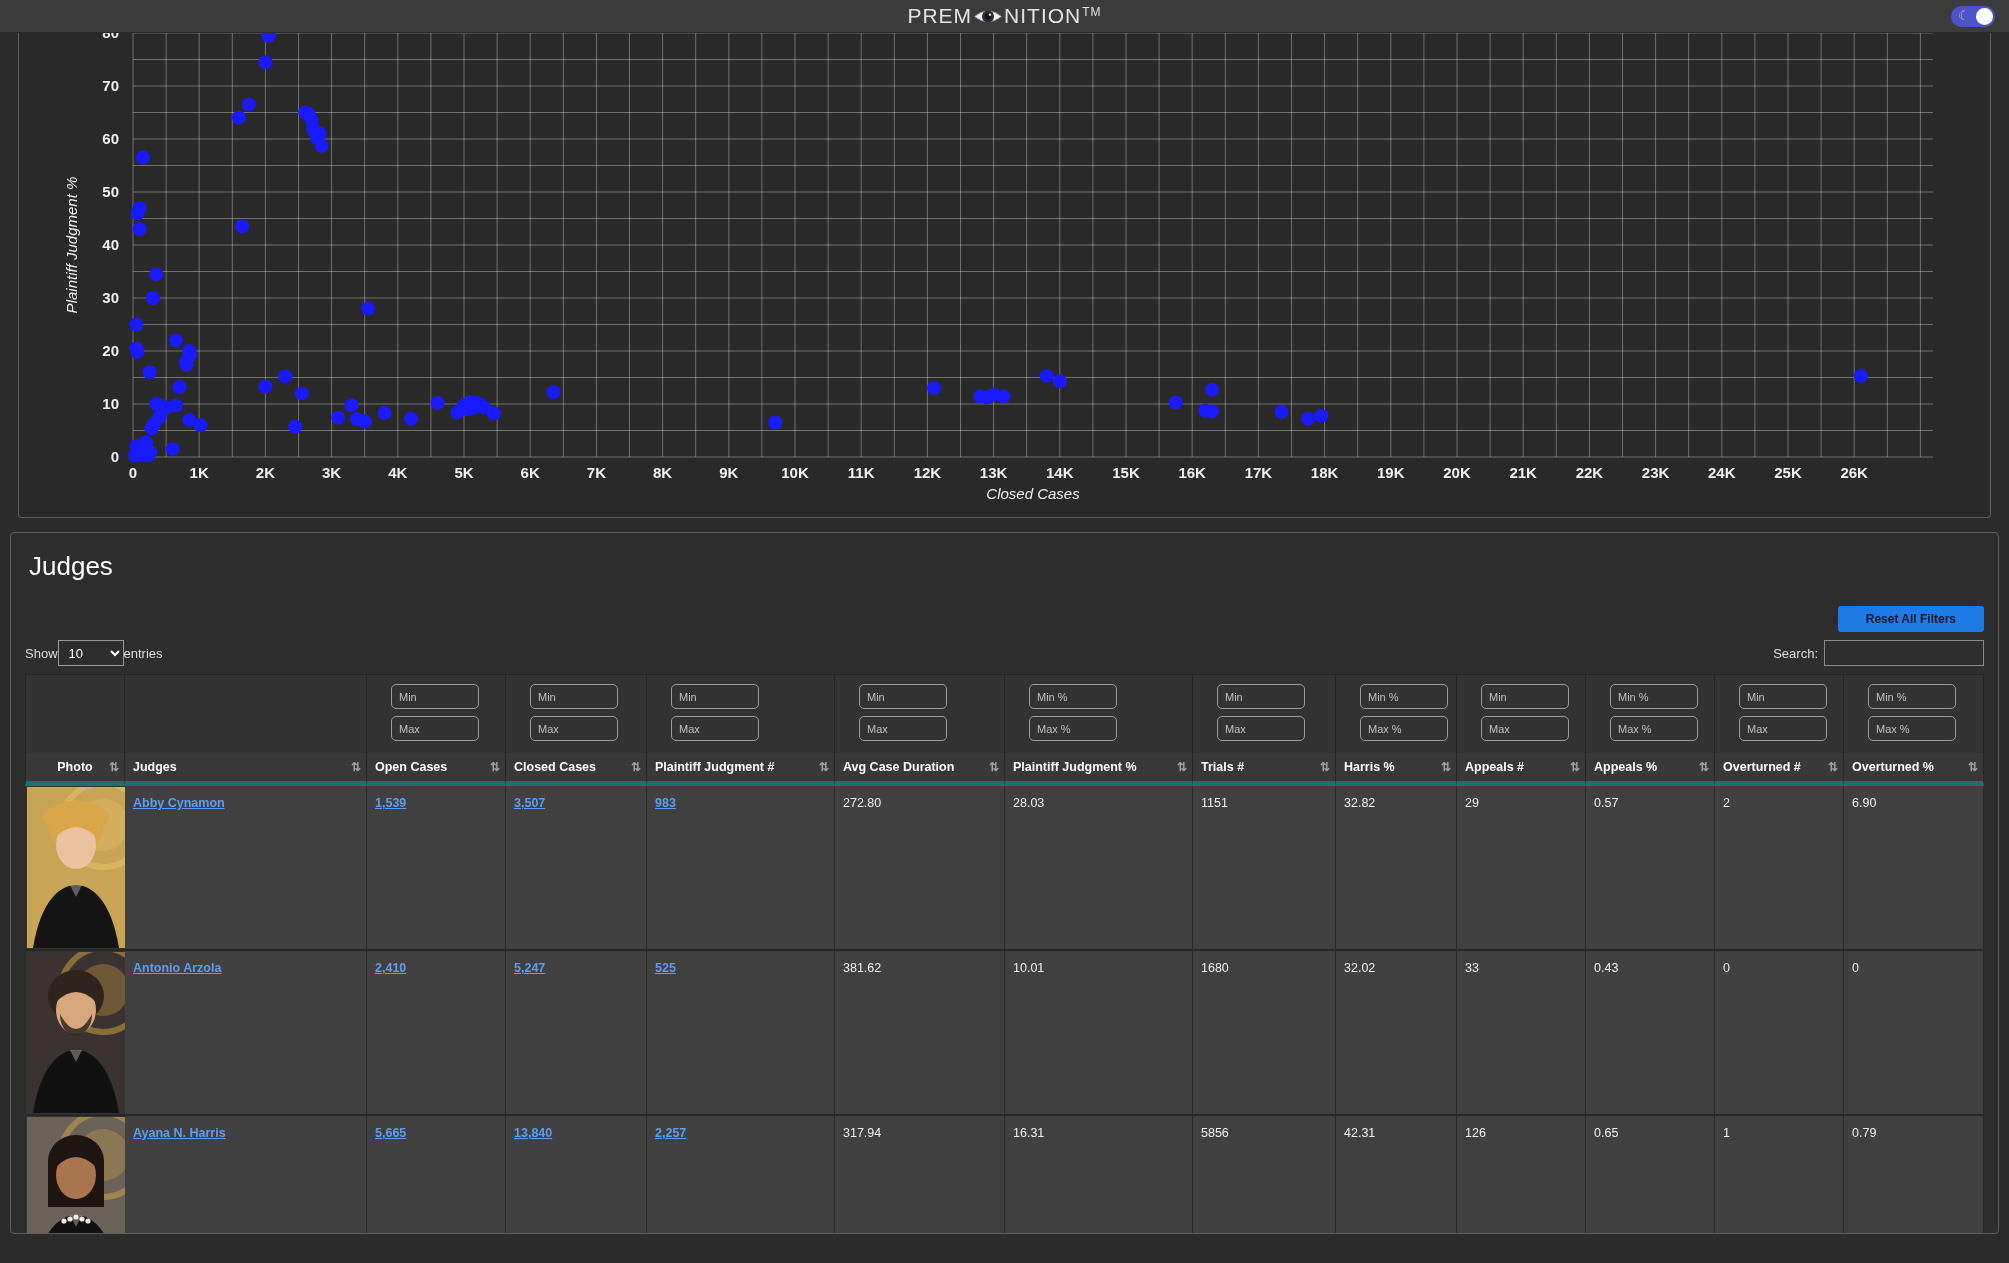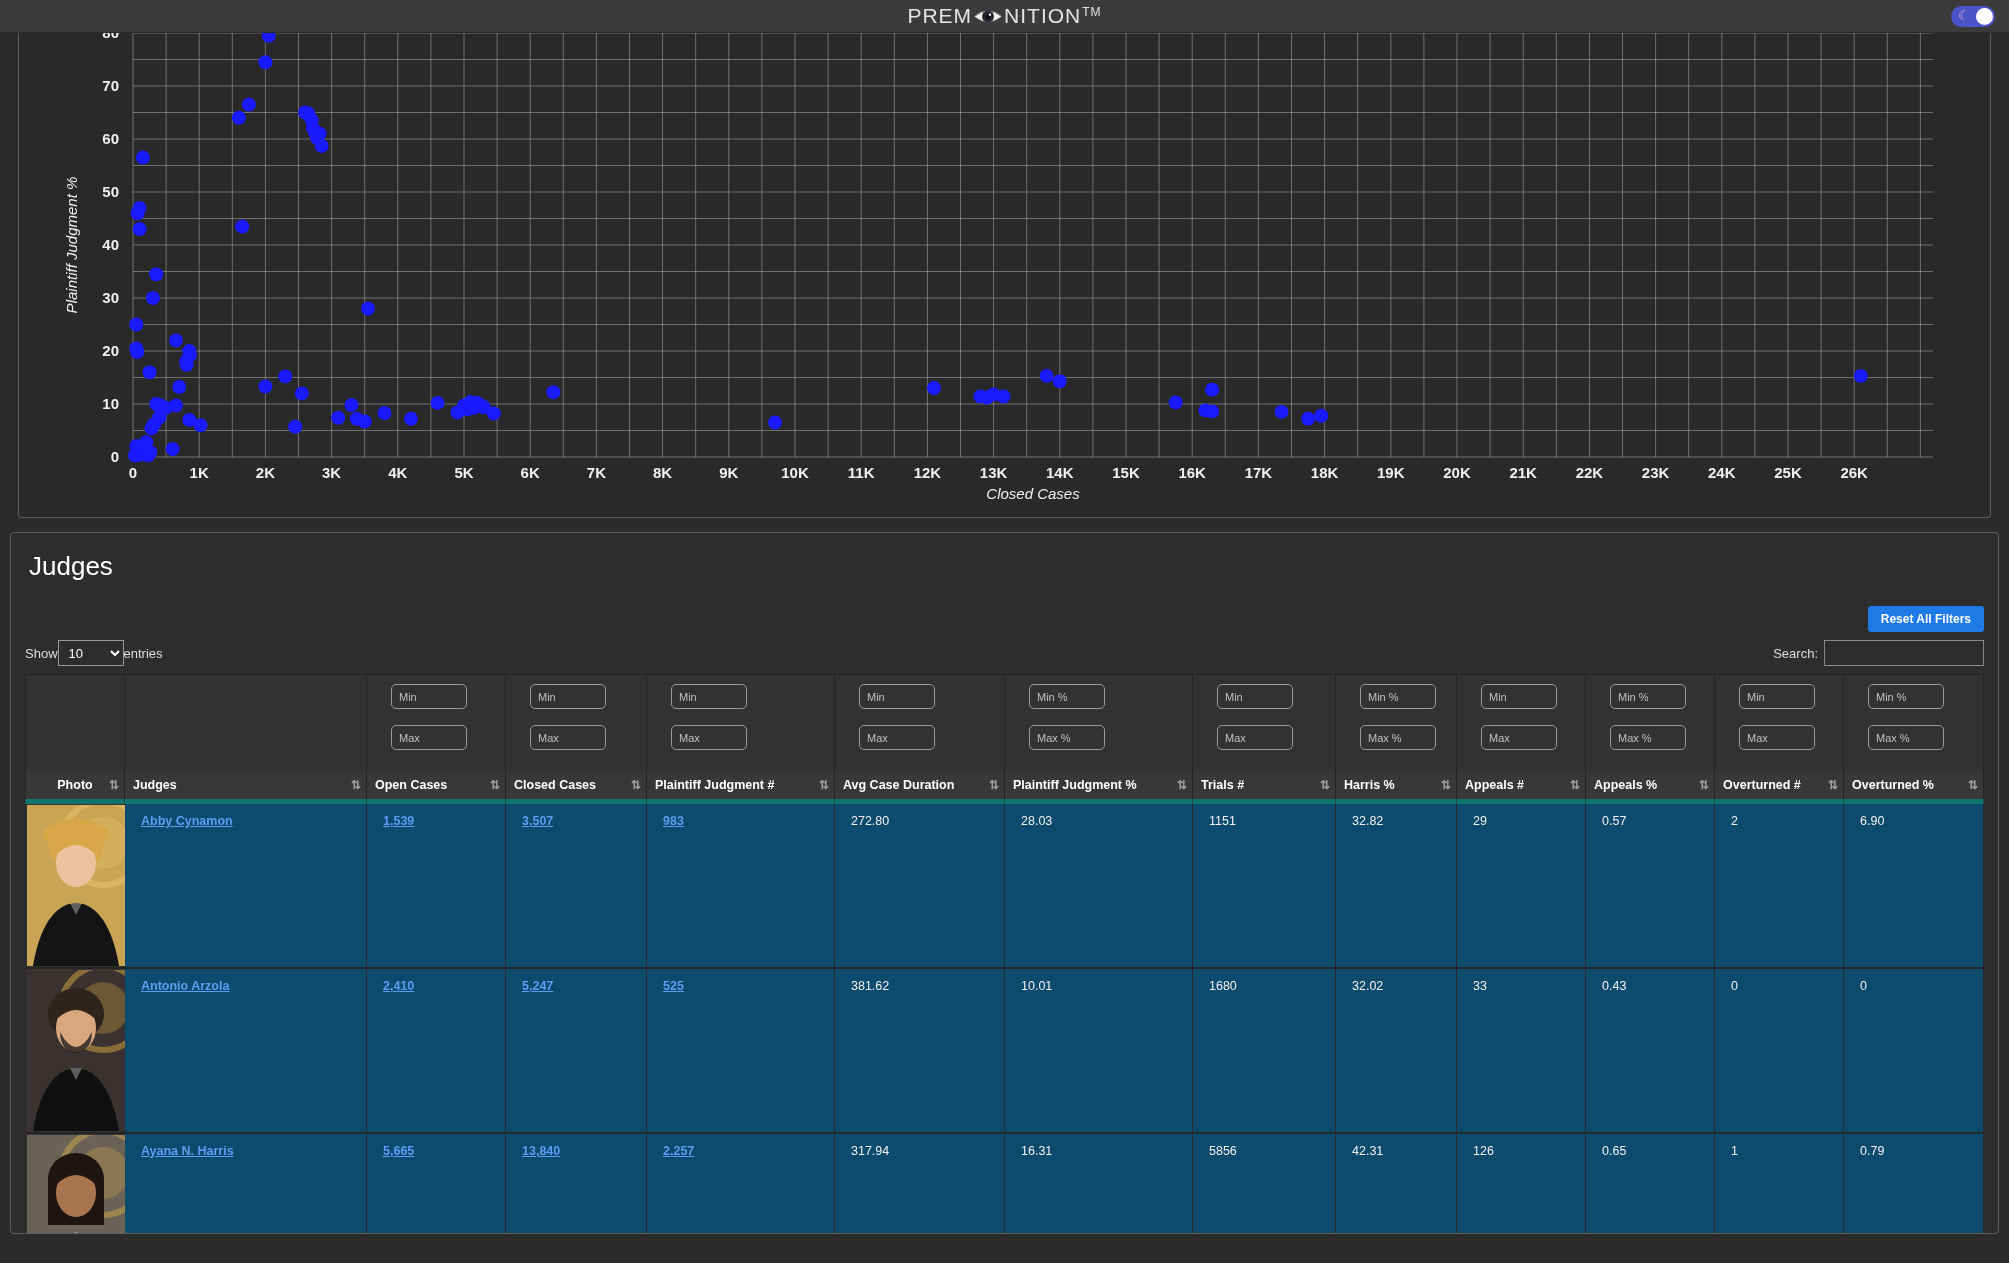--- a/index.html
+++ b/index.html
@@ -52,53 +52,53 @@
     margin-top: 18px;
   }
   .show-entries { font-size: 13px; color: #ddd; display: flex; align-items: center; }
   .show-entries select {
     background: #2d2d2d; color: #fff; border: 1px solid #999;
     width: 66px; height: 26px; font-size: 13px; padding-left: 6px;
     font-family: "Liberation Sans", sans-serif;
   }
   .right-controls { display: flex; flex-direction: column; align-items: flex-end; gap: 8px; }
   .reset-btn {
-    background: #1e7ae4; color: #ffffff; border: none; border-radius: 3px;
-    font-size: 12px; font-weight: bold; padding: 6px 13px; cursor: pointer;
+    background: #1e7ae4; color: #0f172a; border: none; border-radius: 3px;
+    font-size: 12px; font-weight: bold; padding: 6px 28px; cursor: pointer;
     font-family: "Liberation Sans", sans-serif;
   }
   .search-box { font-size: 13px; color: #ddd; display: flex; align-items: center; gap: 6px; }
   .search-box input {
     width: 160px; height: 26px; background: transparent; border: 1px solid #8a8a8a;
     color: #fff; padding: 0 6px; font-family: "Liberation Sans", sans-serif;
   }
   
   table.judges { width: 1959px; table-layout: fixed; border-collapse: separate; border-spacing: 0; margin-top: 8px; }
   tr.filter-row th {
     background: #323232; border-right: 1px solid #242424; border-top: 1px solid #242424;
     padding: 5px 0; vertical-align: top; height: 76px;
   }
   tr.filter-row th:first-child { border-left: 1px solid #242424; }
   .mm-input {
-    display: block; width: 76px; height: 25px; margin: 4px 0 16px 24px;
+    display: block; width: 88px; height: 25px; margin: 4px 0 7px 24px;
     background: transparent; border: 1px solid #9a9a9a; border-radius: 5px;
     color: #ddd; font-size: 11px; padding: 0 7px;
     font-family: "Liberation Sans", sans-serif;
   }
   .mm-input::placeholder { color: #c0c0c0; }
   tr.header-row th {
     background: #383838; color: #fff; font-size: 12.5px; font-weight: bold;
     text-align: left; padding: 7px 8px; position: relative;
     border-right: 1px solid #242424; border-bottom: 5px solid #0f766e; cursor: pointer;
   }
   tr.header-row th:first-child { text-align: center; border-left: 1px solid #242424; }
   tr.header-row .sort-icon { position: absolute; right: 5px; top: 7px; color: #9f9f9f; font-size: 12px; }
   tbody td {
-    background: #0c4a6e; vertical-align: top; font-size: 12.5px; color: #f2f2f2;
-    padding: 10px 16px; border-right: 1px solid #2a2a2a; border-bottom: 2px solid #262626;
+    background: #404040; vertical-align: top; font-size: 12.5px; color: #f2f2f2;
+    padding: 10px 8px; border-right: 1px solid #2a2a2a; border-bottom: 2px solid #262626;
     height: 163px;
   }
   tbody td.photo-cell { padding: 1px; border-left: 1px solid #2a2a2a; background: #333; }
   tbody td.photo-cell svg { display: block; }
   a.cell-link { color: #5e9df2; font-weight: bold; text-decoration: underline; }
 </style>
 </head>
 <body>
 
 <div class="topbar">

